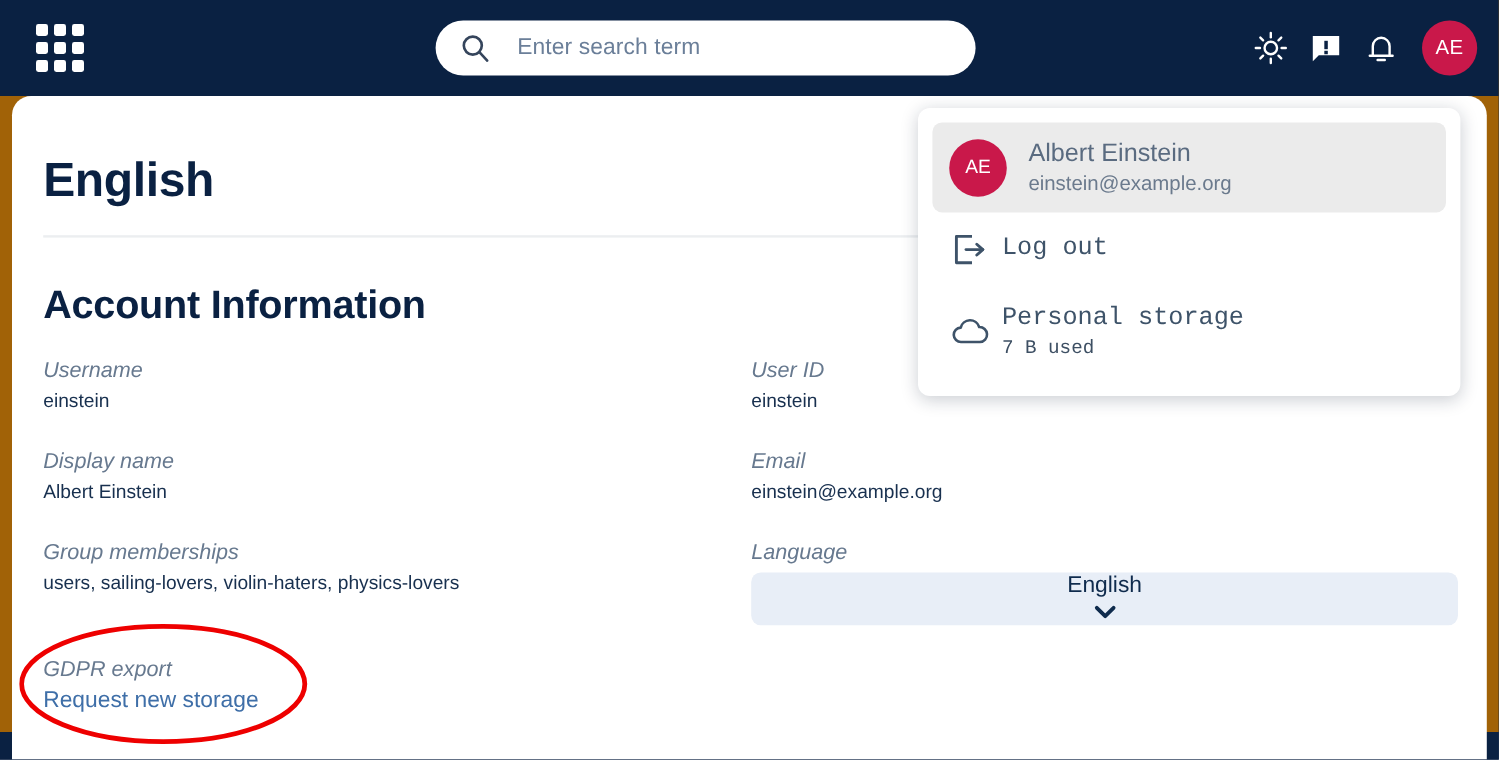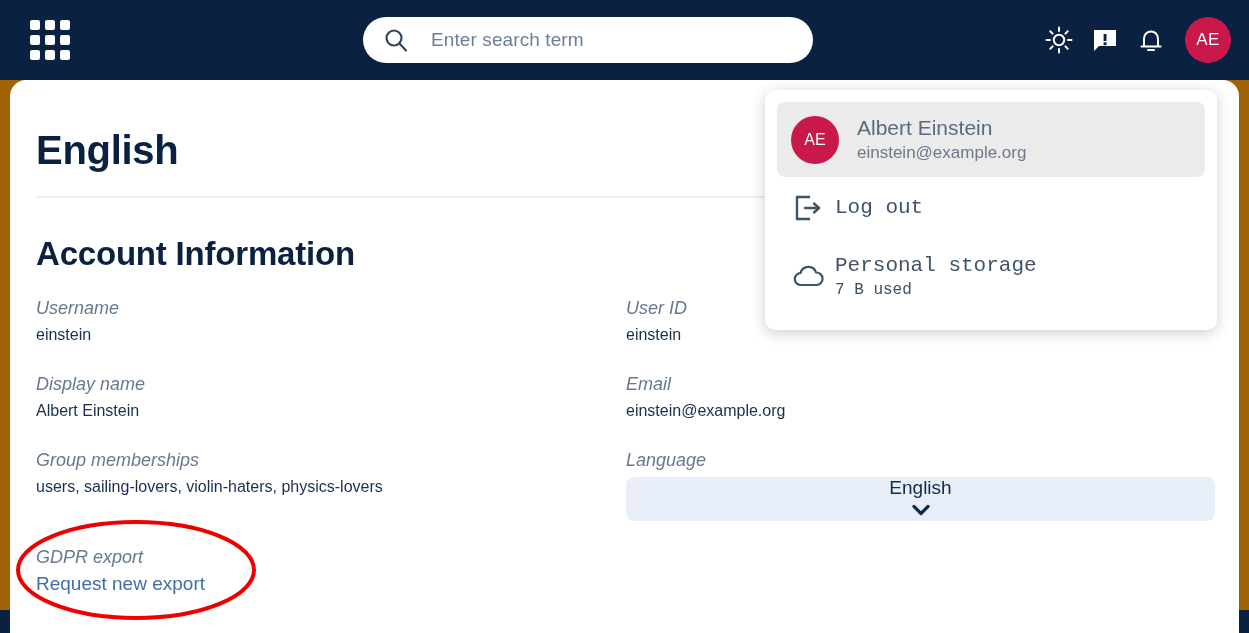--- a/index.html
+++ b/index.html
@@ -234,21 +234,21 @@
                 <path d="M4 7.5 L11 14.5 L18 7.5" fill="none" stroke="#0f2b4d" stroke-width="3.2" stroke-linecap="round" stroke-linejoin="round"></path>
               </svg>
             </span>
           </div>
         </div>
       </div>
 
       <div class="frow">
         <div class="fcol">
           <div class="flabel">GDPR export</div>
-          <div class="flink">Request new export</div>
+          <div class="flink">Request new storage</div>
         </div>
         <div class="fcol"></div>
       </div>
 
     </div>
   </div>
 
   <div class="dropdown">
 
     <div class="dd-user">

